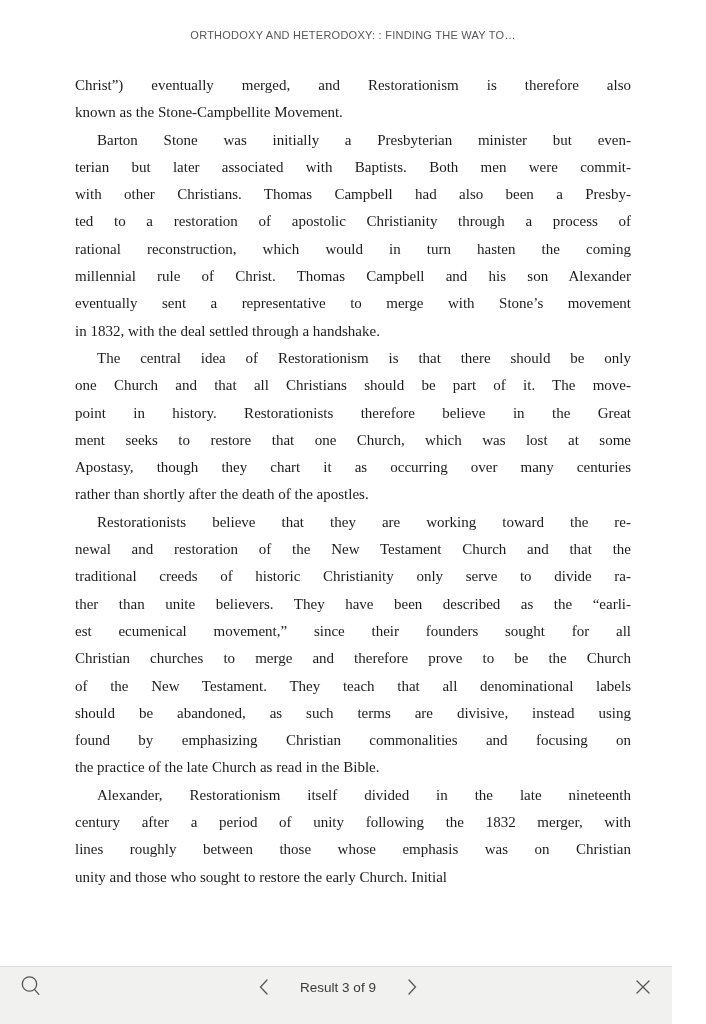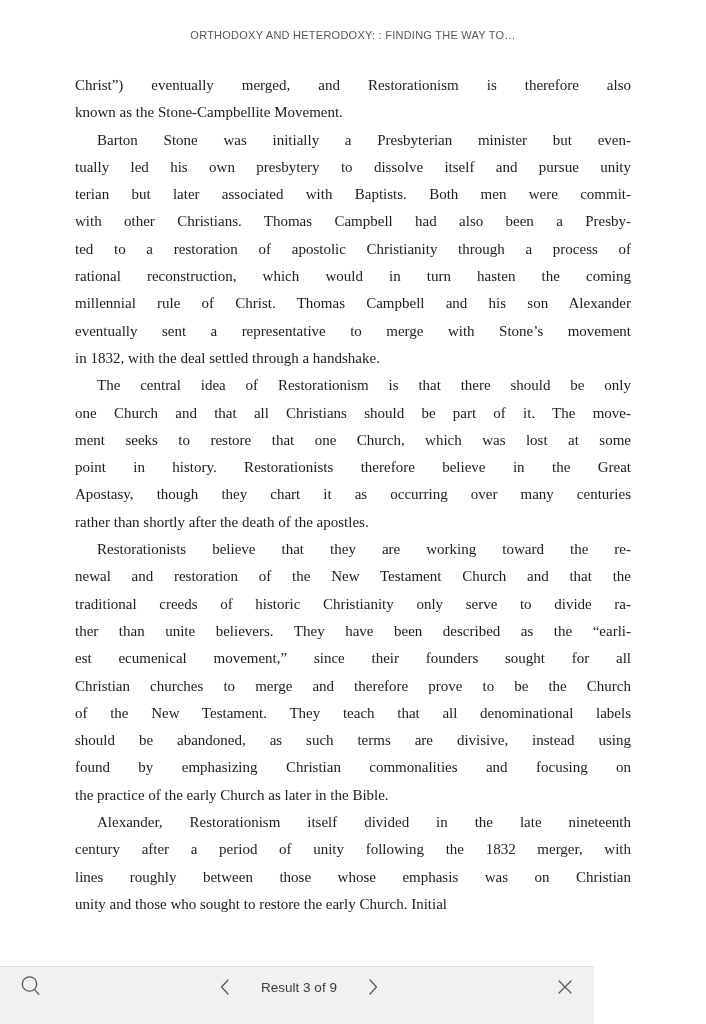--- a/index.html
+++ b/index.html
@@ -46,21 +46,21 @@
   }
   .para.indent .line.first {
     text-indent: 22px;
   }
 
   
   .results-bar {
     position: absolute;
     left: 0;
     bottom: 0;
-    width: 594px;
+    width: 672px;
     height: 58px;
     background: #f1f1f0;
     border-top: 1px solid #dcdcda;
   }
   .results-bar .bar-row {
     display: flex;
     align-items: center;
     height: 40px;
     padding: 0 20px;
   }
@@ -95,48 +95,47 @@
 
   <div class="book-header">ORTHODOXY AND HETERODOXY: : FINDING THE WAY TO…</div>
 
   <div class="page-text">
       <div class="para">
         <div class="line first">Christ”) eventually merged, and Restorationism is therefore also</div>
         <div class="line last">known as the Stone-Campbellite Movement.</div>
       </div>
       <div class="para indent">
         <div class="line first">Barton Stone was initially a Presbyterian minister but even-</div>
-        <div class="line">tually led his own presbytery to dissolve itself and pursue unity</div>
         <div class="line">terian but later associated with Baptists. Both men were commit-</div>
         <div class="line">with other Christians. Thomas Campbell had also been a Presby-</div>
         <div class="line">ted to a restoration of apostolic Christianity through a process of</div>
         <div class="line">rational reconstruction, which would in turn hasten the coming</div>
         <div class="line">millennial rule of Christ. Thomas Campbell and his son Alexander</div>
         <div class="line">eventually sent a representative to merge with Stone’s movement</div>
         <div class="line last">in 1832, with the deal settled through a handshake.</div>
       </div>
       <div class="para indent">
         <div class="line first">The central idea of Restorationism is that there should be only</div>
         <div class="line">one Church and that all Christians should be part of it. The move-</div>
+        <div class="line">point in history. Restorationists therefore believe in the Great</div>
         <div class="line">ment seeks to restore that one Church, which was lost at some</div>
-        <div class="line">point in history. Restorationists therefore believe in the Great</div>
         <div class="line">Apostasy, though they chart it as occurring over many centuries</div>
         <div class="line last">rather than shortly after the death of the apostles.</div>
       </div>
       <div class="para indent">
         <div class="line first">Restorationists believe that they are working toward the re-</div>
         <div class="line">newal and restoration of the New Testament Church and that the</div>
         <div class="line">traditional creeds of historic Christianity only serve to divide ra-</div>
         <div class="line">ther than unite believers. They have been described as the “earli-</div>
         <div class="line">est ecumenical movement,” since their founders sought for all</div>
         <div class="line">Christian churches to merge and therefore prove to be the Church</div>
         <div class="line">of the New Testament. They teach that all denominational labels</div>
         <div class="line">should be abandoned, as such terms are divisive, instead using</div>
         <div class="line">found by emphasizing Christian commonalities and focusing on</div>
-        <div class="line last">the practice of the early Church as later in the Bible.</div>
+        <div class="line last">the practice of the late Church as read in the Bible.</div>
       </div>
       <div class="para indent">
         <div class="line first">Alexander, Restorationism itself divided in the late nineteenth</div>
         <div class="line">century after a period of unity following the 1832 merger, with</div>
         <div class="line">lines roughly between those whose emphasis was on Christian</div>
         <div class="line last">unity and those who sought to restore the early Church. Initial</div>
       </div>
     </div>
 
   <div class="results-bar">

